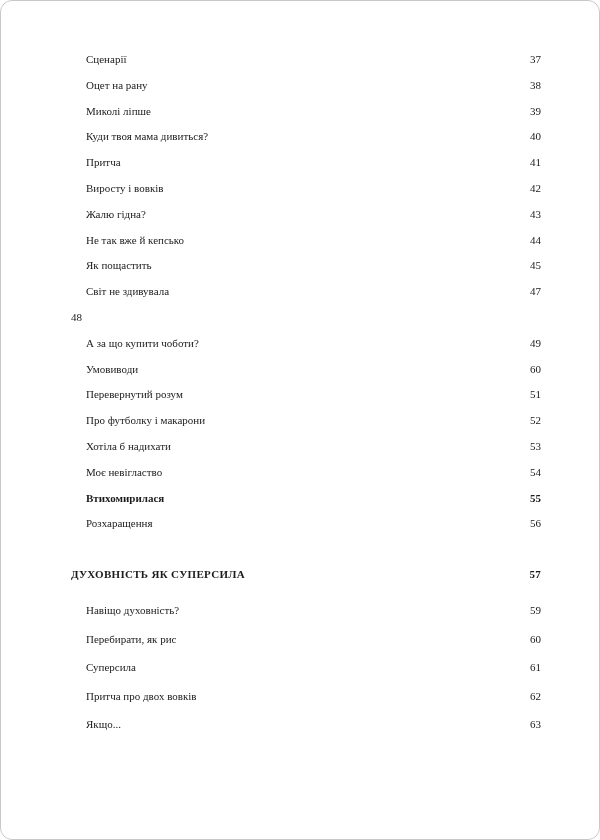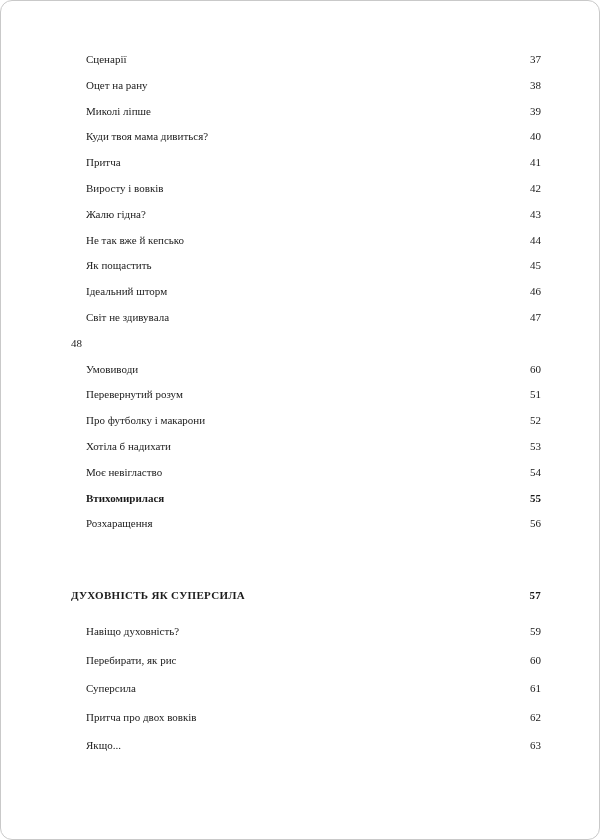--- a/index.html
+++ b/index.html
@@ -32,21 +32,21 @@
     padding-left: 15px;
   }
   .toc-row .toc-page {
     text-align: center;
   }
   .toc-row.bold {
     font-weight: bold;
   }
   .toc-row.heading {
     font-weight: bold;
-    margin-top: 46px;
+    margin-top: 25px;
     margin-bottom: 8px;
     letter-spacing: 0.3px;
   }
   .toc-row.heading .toc-label {
     padding-left: 0;
   }
   .toc-row.wide {
     line-height: 28.6px;
   }
 </style>
@@ -85,29 +85,29 @@
       </div>
       <div class="toc-row normal">
         <span class="toc-label">Не так вже й кепсько</span>
         <span class="toc-page">44</span>
       </div>
       <div class="toc-row normal">
         <span class="toc-label">Як пощастить</span>
         <span class="toc-page">45</span>
       </div>
       <div class="toc-row normal">
-        <span class="toc-label">Ідеальний шторм</span>
-        <span class="toc-page">46</span>
-      </div>
-      <div class="toc-row normal">
         <span class="toc-label">Світ не здивувала</span>
         <span class="toc-page">47</span>
       </div>
       <div class="toc-row normal">
         <span class="toc-page">48</span>
+      </div>
+      <div class="toc-row normal">
+        <span class="toc-label">А за що купити чоботи?</span>
+        <span class="toc-page">49</span>
       </div>
       <div class="toc-row normal">
         <span class="toc-label">Умовиводи</span>
         <span class="toc-page">60</span>
       </div>
       <div class="toc-row normal">
         <span class="toc-label">Перевернутий розум</span>
         <span class="toc-page">51</span>
       </div>
       <div class="toc-row normal">

